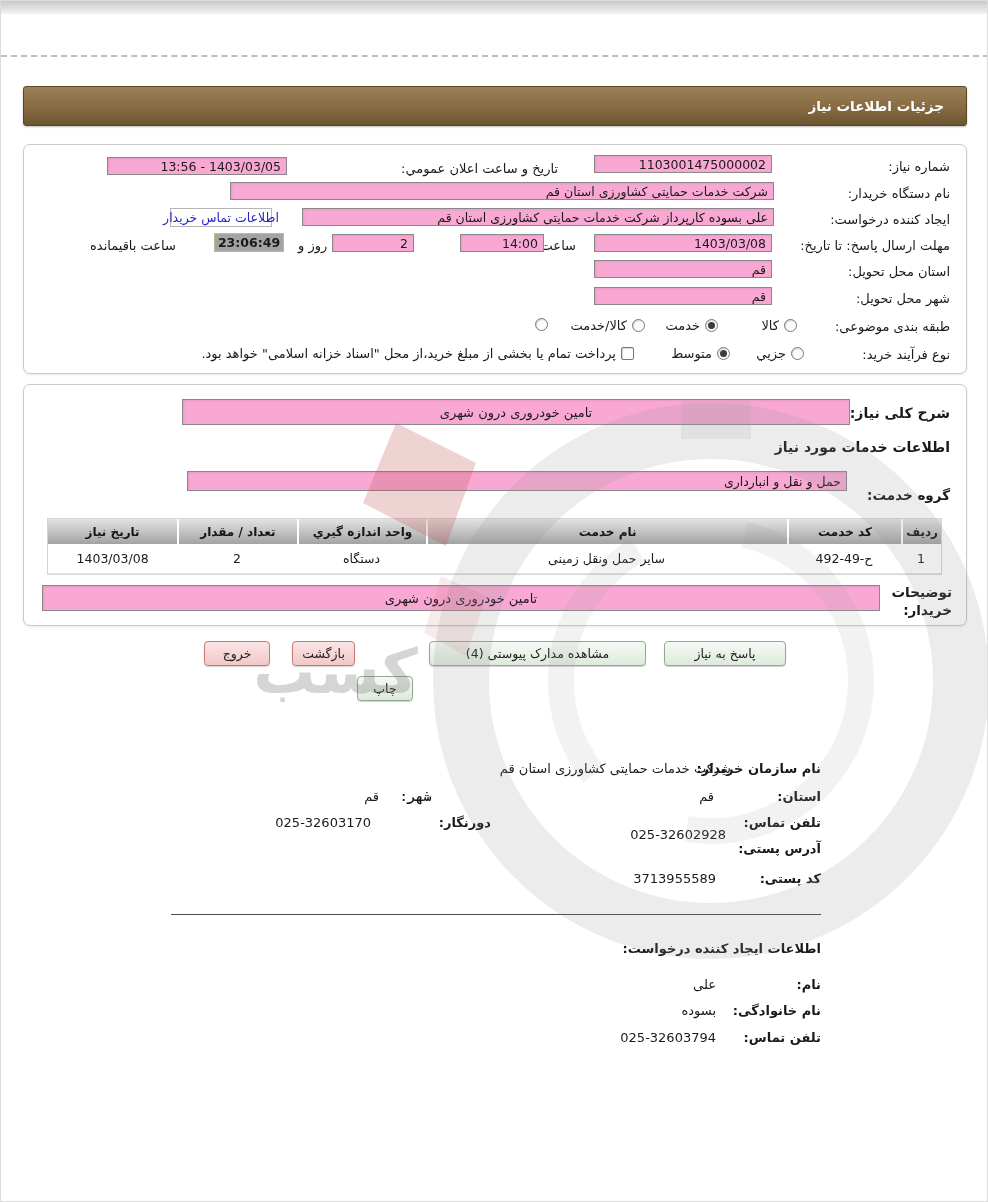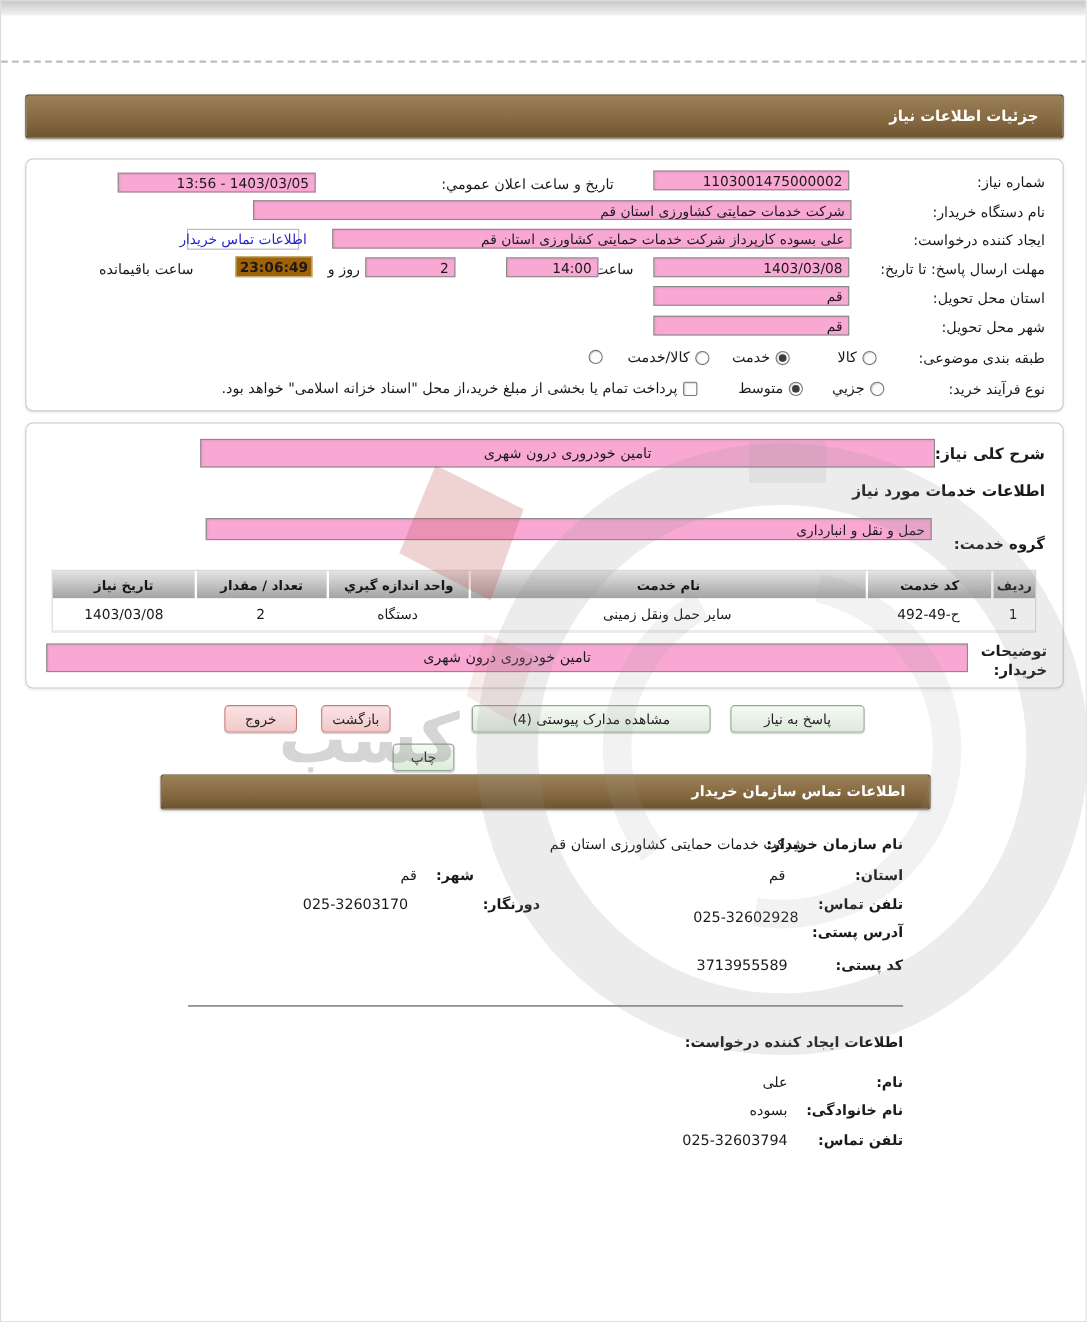--- a/index.html
+++ b/index.html
@@ -27,21 +27,21 @@
   .lbl { position:absolute; font-size:13px; white-space:nowrap; }
   .blbl { position:absolute; font-size:13.5px; font-weight:bold; white-space:nowrap; }
   .tb {
     position:absolute; background:#f9a8d4; border:1px solid #898989;
     font-size:12.5px; padding:0 5px; display:flex; align-items:center;
     justify-content:flex-start; white-space:nowrap; overflow:hidden;
     box-shadow:inset 1px 1px 2px rgba(0,0,0,.08);
   }
   .tb.center { justify-content:center; }
   .countdown {
-    position:absolute; background:#a16207; border:1px solid #c3b univers88;
+    position:absolute; background:#a3a3a3; border:1px solid #c3b univers88;
     border:1px solid #c4ba8a; font-size:12.5px; font-weight:bold;
     display:flex; align-items:center; justify-content:center;
   }
   .link { position:absolute; color:#2323cc; font-size:12.5px;
     border:1px solid #b5b5b5; background:#fff; display:flex;
     align-items:center; justify-content:center; white-space:nowrap; }
   .opt { position:absolute; display:flex; align-items:center; gap:5px; direction:rtl; font-size:13px; }
   .radio { width:13px; height:13px; border:1px solid #767676; border-radius:50%;
     background:#fdfdfd; display:inline-block; flex:0 0 auto;
     box-shadow:inset 1px 1px 1px rgba(0,0,0,.15); }
@@ -224,31 +224,28 @@
       <span>تامین خودروری درون شهری</span>
     </div>
   </div>
 
   <div class="btn green" style="left:663px; top:640px; width:122px;">پاسخ به نیاز</div>
   <div class="btn green" style="left:428px; top:640px; width:217px;">مشاهده مدارک پیوستی (4)</div>
   <div class="btn green" style="left:356px; top:675px; width:56px;">چاپ</div>
   <div class="btn pink" style="left:291px; top:640px; width:63px;">بازگشت</div>
   <div class="btn pink" style="left:203px; top:640px; width:66px;">خروج</div>
 
-  <div class="hbar" style="left:145px; top:703px; width:700px; height:32px; font-size:13px;">
-    <span>اطلاعات تماس سازمان خریدار</span>
-  </div>
 
   <div class="contact" style="left:145px; top:748px; width:700px; height:340px;">
     <span class="clbl" style="right:25px; top:12px;">نام سازمان خریدار:</span>
     <span class="cval" style="right:115px; top:12px;">شرکت خدمات حمایتی کشاورزی استان قم</span>
 
     <span class="clbl" style="right:25px; top:40px;">استان:</span>
     <span class="cval" style="right:132px; top:40px;">قم</span>
-    <span class="clbl" style="right:415px; top:40px;">شهر:</span>
+    <span class="clbl" style="right:415px; top:40px;font-family:Liberation Mono, monospace;">شهر:</span>
     <span class="cval" style="right:467px; top:40px;">قم</span>
 
     <span class="clbl" style="right:25px; top:66px;">تلفن تماس:</span>
     <span class="cval ltr" style="right:120px; top:78px;">025-32602928</span>
     <span class="clbl" style="right:355px; top:66px;">دورنگار:</span>
     <span class="cval ltr" style="right:475px; top:66px;">025-32603170</span>
 
     <span class="clbl" style="right:25px; top:92px;">آدرس پستی:</span>
 
     <span class="clbl" style="right:25px; top:122px;">کد پستی:</span>

